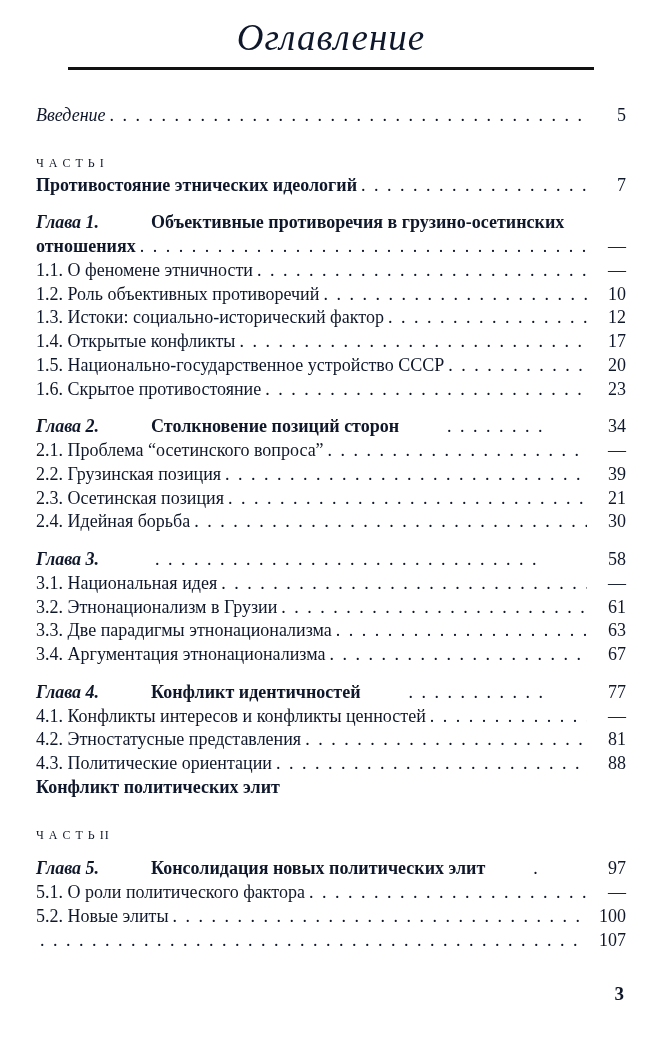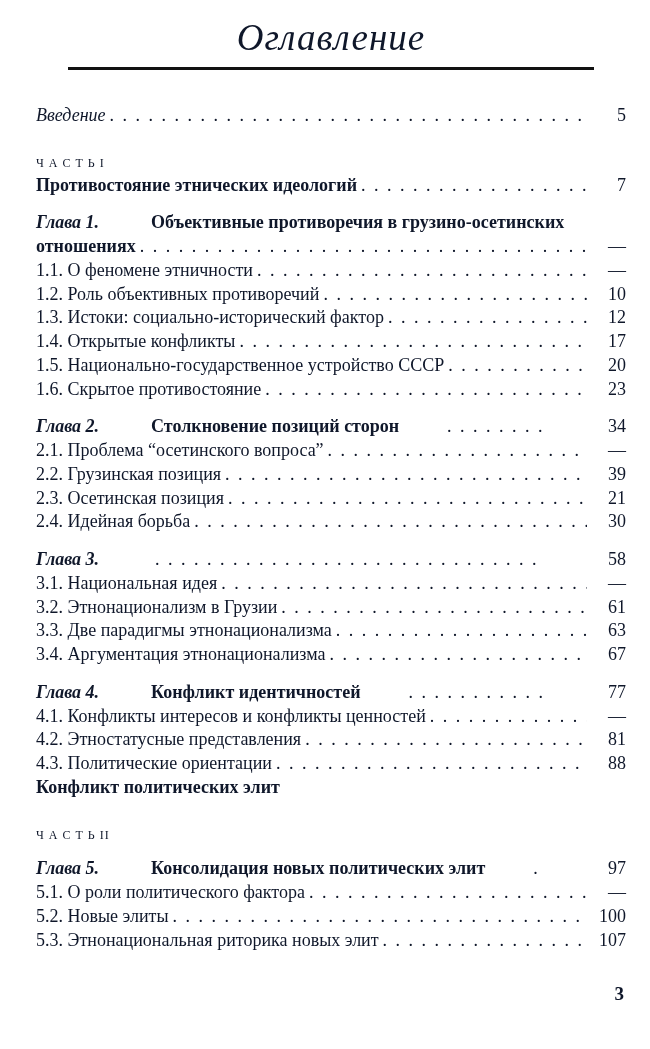--- a/index.html
+++ b/index.html
@@ -261,19 +261,18 @@
     <span class="pg">—</span>
   </div>
       <div class="row plain">
 
     <span class="text">5.2. Новые элиты</span>
     <span class="leader"></span>
     <span class="pg">100</span>
   </div>
       <div class="row plain">
 
-    <span class="text">5.3. Этнонациональная риторика новых элит</span>
     <span class="leader"></span>
     <span class="pg">107</span>
   </div>
     </div>
   <div class="folio">3</div>
 </div>
 
 </body></html>

